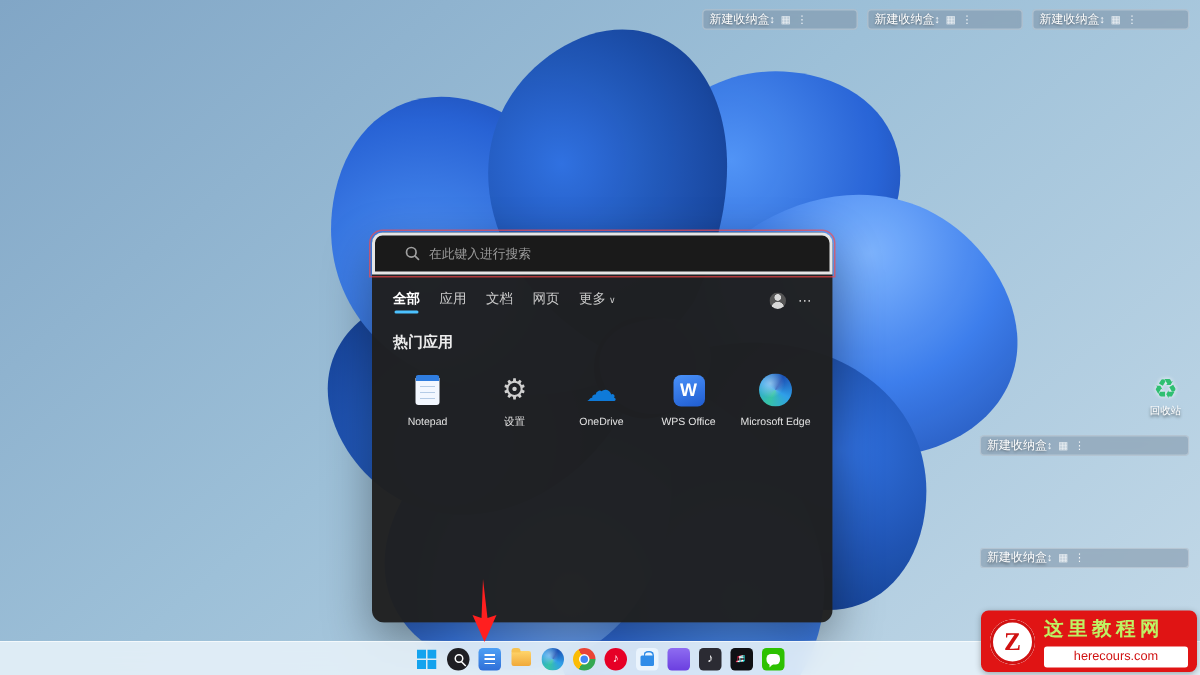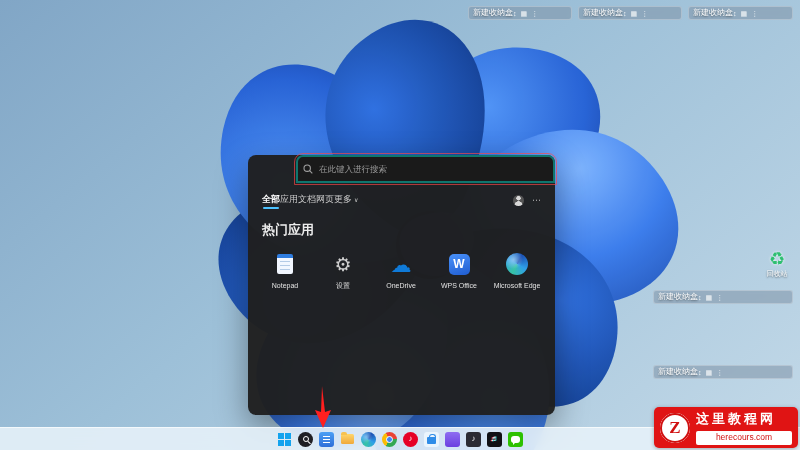--- a/index.html
+++ b/index.html
@@ -44,48 +44,47 @@
 
   
   .search-panel {
     position:absolute; left:248px; top:155px; width:307px; height:260px; z-index:5;
     background:rgba(31,31,31,.97);
     border-radius:8px;
     box-shadow:0 12px 32px rgba(0,0,0,.38);
   }
   .search-bar {
     position:relative; height:28px; display:flex; align-items:center; gap:6px;
-    padding:0 5px; background:#1a1a1a;
-    border:2px solid #0f766e; outline:1px solid rgba(255,70,70,.65); outline-offset:1px;
+    padding:0 20px; background:#1a1a1a;
+    border:2px solid #e5e5e5; outline:1px solid rgba(255,70,70,.65); outline-offset:1px;
     border-radius:7px 7px 0 0;
-    margin-left:48px;
   }
   .search-bar input {
     flex:1; background:transparent; border:none; outline:none;
     color:#dddddd; font-size:8.5px; font-family:inherit; padding:0;
   }
   .search-bar input::placeholder { color:#9a9a9a; }
   .mag-svg { flex:0 0 auto; display:block; }
 
-  .tabs { display:flex; align-items:flex-end; gap:0; padding:0 14px; margin-top:11px; height:15px; }
+  .tabs { display:flex; align-items:flex-end; gap:13px; padding:0 14px; margin-top:11px; height:15px; }
   .tab { position:relative; color:#c9c9c9; font-size:9px; line-height:1; padding-bottom:5px; cursor:pointer; white-space:nowrap; }
   .tab.active { color:#ffffff; font-weight:bold; }
   .tab.active::after { content:""; position:absolute; left:1px; right:1px; bottom:0; height:2px; background:#4cc2ff; border-radius:1px; }
   .chev { font-size:6px; margin-left:2px; color:#c9c9c9; }
   .tabs-right { margin-left:auto; display:flex; align-items:center; gap:8px; padding-bottom:3px; }
   .avatar {
     width:11px; height:11px; border-radius:50%; cursor:pointer;
     background:
       radial-gradient(circle at 50% 30%, #d8d8d8 2px, rgba(0,0,0,0) 2.4px),
       radial-gradient(circle at 50% 95%, #d8d8d8 4px, rgba(0,0,0,0) 4.4px),
       #555;
   }
   .dots { color:#c9c9c9; font-size:9px; line-height:1; cursor:pointer; }
 
-  .section-title { color:#ececec; font-size:13px; font-weight:bold; padding:12px 14px 2px; }
+  .section-title { color:#ececec; font-size:10px; font-weight:bold; padding:12px 14px 2px; }
 
   .apps-row { display:flex; padding:4px 8px 0; }
   .app-tile {
     width:58px; display:flex; flex-direction:column; align-items:center; gap:6px;
     padding:7px 0 6px; border-radius:4px; cursor:pointer;
   }
   .app-label { color:#e2e2e2; font-size:7px; text-align:center; line-height:1.1; }
   .ic { width:24px; height:24px; display:flex; align-items:center; justify-content:center; }
 
   .ic-notepad { position:relative; width:16px; height:20px; background:#f2f7ff; border-radius:2px; border-top:4px solid #2f7de0; }
@@ -155,21 +154,21 @@
     display:flex; align-items:center; gap:6px; padding:4px 6px;
     box-shadow:0 1px 4px rgba(0,0,0,.3);
   }
   .wm-logo {
     flex:0 0 auto; width:30px; height:30px; border-radius:50%;
     background:#fff; box-shadow:inset 0 0 0 2px #d01111, inset 0 0 0 4px #fff;
     color:#d01111; font-family:"Liberation Serif", serif; font-weight:bold; font-size:17px;
     display:flex; align-items:center; justify-content:center;
   }
   .wm-col { flex:1; display:flex; flex-direction:column; gap:3px; min-width:0; }
-  .wm-title { color:#ffffff; font-size:13px; font-weight:bold; letter-spacing:3px; white-space:nowrap; }
+  .wm-title { color:#bef264; font-size:13px; font-weight:bold; letter-spacing:3px; white-space:nowrap; }
   .wm-url { background:#fff; color:#d01111; font-size:8.5px; line-height:1.3; border-radius:2px; text-align:center; padding:1px 0; }
 </style>
 </head>
 <body>
 
 <div class="screen">
 
   <svg class="bloom" width="800" height="450" viewBox="0 0 800 450">
     <defs>
       <radialGradient id="pA" cx="35%" cy="25%" r="95%">

